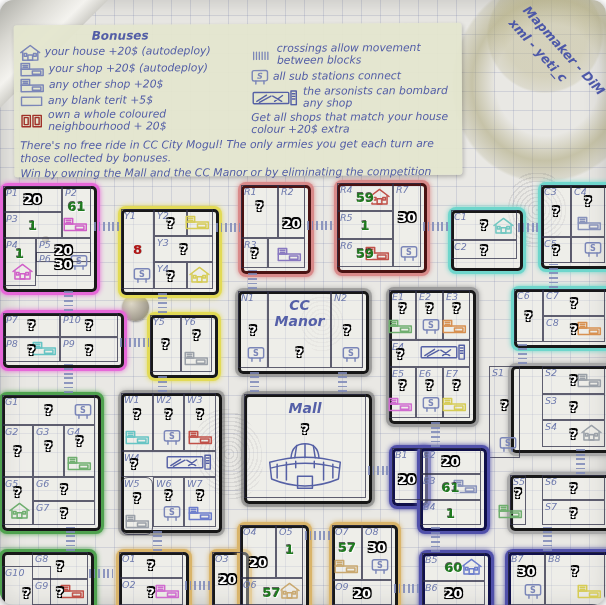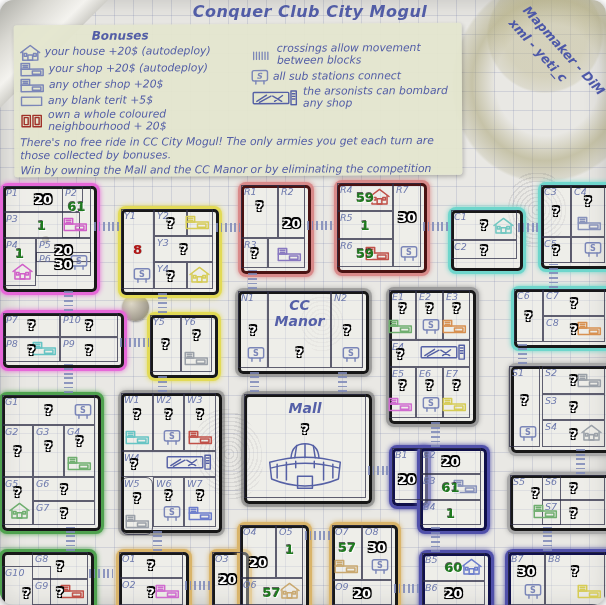--- a/index.html
+++ b/index.html
@@ -63,21 +63,20 @@
 </head>
 <body>
 
 <div class="frame" data-name="map-frame">
   <div class="stain" data-name="coffee-stain"></div>
   <div class="stain2" data-name="coffee-stain-inner"></div>
   <div class="fp" style="left:196px;top:408px;width:66px;height:92px;transform:rotate(-15deg);" data-name="fingerprint-smudge"></div>
   <div class="fp" style="left:508px;top:170px;width:58px;height:80px;" data-name="fingerprint-smudge"></div>
   <div class="fp" style="left:300px;top:292px;width:44px;height:60px;opacity:.55;" data-name="fingerprint-smudge"></div>
 
-  <div class="map-title" data-name="page-title">Conquer Club City Mogul</div>
 
   <div class="credits" data-name="credits">
     <span data-name="credits-mapmaker">Mapmaker - DiM</span>
     <span data-name="credits-xml">xml - yeti_c</span>
   </div>
 
   <div class="note" data-name="rules-note">
     <div class="note-heading" data-name="legend-heading">Bonuses</div>
     <div class="note-cols" data-name="legend-columns">
       <div class="note-col-left" data-name="legend-left">
@@ -158,45 +157,48 @@
             <div class="legend-icon" data-name="arsonists-icon">
               <svg viewBox="0 0 51 18" width="48" height="16" fill="none" stroke="#5560a5" stroke-width="1.6" stroke-linejoin="round" stroke-linecap="round">
                 <rect x="1" y="3" width="40" height="12.5" rx="1"></rect>
                 <path d="M5 13l11-7M8 14l13-7M23 7l10 6M25 13l9-6.5"></path>
                 <rect x="43.5" y="1.5" width="6" height="15.5"></rect>
                 <path d="M45 4.5h3M45 7.5h3M45 10.5h3"></path>
               </svg>
             </div>
             <span data-name="legend-text">the arsonists can bombard any shop</span>
           </div>
+          <div class="legend-item" data-name="legend-item">
+            <span data-name="legend-text">Get all shops that match your house colour +20$ extra</span>
+          </div>
         </div>
     </div>
     <div class="note-line" data-name="rules-note-line1">There's no free ride in CC City Mogul! The only armies you get each turn are those collected by bonuses.</div>
     <div class="note-line" data-name="rules-note-line2">Win by owning the Mall and the CC Manor or by eliminating the competition</div>
   </div>
 
   <div id="map-layer" data-name="game-map">
       <div class="block" data-name="block-P-north" style="left: 3px; top: 186px; width: 88px; height: 100px; border-color: rgb(24, 24, 24); box-shadow: rgb(230, 104, 216) 0px 0px 0px 3px, rgb(230, 104, 216) 0px 0px 5px 3px;"></div>
-      <div class="cell" data-name="territory-P1" style="left: 3px; top: 186px; width: 80px; height: 26px;">
+      <div class="cell" data-name="territory-P1" style="left: 3px; top: 186px; width: 59px; height: 26px;">
         <span class="cell-label" data-name="territory-label">P1</span>
         <div class="cell-value v-white" data-name="army-count">20</div>
       </div>
       <div class="cell" data-name="territory-P2" style="left: 62px; top: 186px; width: 29px; height: 52px;">
         <span class="cell-label" data-name="territory-label">P2</span>
         <div class="cell-value v-green" data-name="army-count" style="top: 38%;">61</div>
         <div class="cell-icons" data-name="territory-icons">
           <div class="icon" data-name="shop-icon"><svg viewBox="0 0 26 16" width="25" height="15" fill="none" stroke="#d05fc8" stroke-width="1.6" stroke-linejoin="round" stroke-linecap="round">
               <rect x="1" y="1.5" width="9" height="6"></rect>
               <path d="M3 3.5h5M3 5.5h5"></path>
               <rect x="1" y="7.5" width="23.5" height="7"></rect>
               <rect x="13" y="9.5" width="9" height="3.5"></rect>
             </svg></div>
         </div>
       </div>
-      <div class="cell" data-name="territory-P3" style="left: 3px; top: 212px; width: 77px; height: 26px;">
+      <div class="cell" data-name="territory-P3" style="left: 3px; top: 212px; width: 59px; height: 26px;">
         <span class="cell-label" data-name="territory-label">P3</span>
         <div class="cell-value v-green" data-name="army-count">1</div>
       </div>
       <div class="cell" data-name="territory-P4" style="left: 3px; top: 238px; width: 33px; height: 48px;">
         <span class="cell-label" data-name="territory-label">P4</span>
         <div class="cell-value v-green" data-name="army-count" style="top: 30%;">1</div>
         <div class="cell-icons" data-name="territory-icons">
           <div class="icon" data-name="house-icon"><svg viewBox="0 0 22 18" width="21" height="17" fill="none" stroke="#d05fc8" stroke-width="1.6" stroke-linejoin="round" stroke-linecap="round">
               <path d="M1 9L11 1.5L21 9"></path>
               <path d="M3 8.2V17h16V8.2"></path>
@@ -546,21 +548,21 @@
         <div class="cell-icons" data-name="territory-icons">
           <div class="icon" data-name="shop-icon"><svg viewBox="0 0 26 16" width="25" height="15" fill="none" stroke="#d6cc55" stroke-width="1.6" stroke-linejoin="round" stroke-linecap="round">
               <rect x="1" y="1.5" width="9" height="6"></rect>
               <path d="M3 3.5h5M3 5.5h5"></path>
               <rect x="1" y="7.5" width="23.5" height="7"></rect>
               <rect x="13" y="9.5" width="9" height="3.5"></rect>
             </svg></div>
         </div>
       </div>
       <div class="block" data-name="block-S-north" style="left: 511px; top: 366px; width: 94px; height: 81px; border-color: rgb(24, 24, 24); box-shadow: rgb(168, 168, 168) 0px 0px 0px 3px, rgb(168, 168, 168) 0px 0px 5px 3px;"></div>
-      <div class="cell" data-name="territory-S1" style="left: 509px; top: 366px; width: 31px; height: 81px;">
+      <div class="cell" data-name="territory-S1" style="left: 489px; top: 366px; width: 31px; height: 92px;">
         <span class="cell-label" data-name="territory-label">S1</span>
         <div class="cell-value v-white" data-name="army-count" style="top: 42%;">?</div>
         <div class="cell-icons" data-name="territory-icons">
           <div class="icon" data-name="substation-icon"><svg viewBox="0 0 20 17" width="18" height="16" fill="none" stroke="#7b86b8" stroke-width="1.6" stroke-linejoin="round" stroke-linecap="round">
               <rect x="1.5" y="1.5" width="17" height="11.5" rx="2"></rect>
               <path d="M5.5 16.5v-3.5M14.5 16.5v-3.5"></path>
               <text x="10" y="10.5" text-anchor="middle" font-size="9" font-weight="bold" fill="#7b86b8" stroke="none" font-family="DejaVu Sans, sans-serif">S</text>
             </svg></div>
         </div>
       </div>
@@ -587,21 +589,21 @@
           <div class="icon" data-name="house-icon"><svg viewBox="0 0 22 18" width="21" height="17" fill="none" stroke="#9aa0a8" stroke-width="1.6" stroke-linejoin="round" stroke-linecap="round">
               <path d="M1 9L11 1.5L21 9"></path>
               <path d="M3 8.2V17h16V8.2"></path>
               <rect x="8.5" y="11.5" width="5" height="5.5"></rect>
               <rect x="4.5" y="10" width="2.8" height="2.8"></rect>
               <rect x="14.5" y="10" width="2.8" height="2.8"></rect>
             </svg></div>
         </div>
       </div>
       <div class="block" data-name="block-S-south" style="left: 510px; top: 475px; width: 95px; height: 50px; border-color: rgb(24, 24, 24); box-shadow: rgb(168, 168, 168) 0px 0px 0px 3px, rgb(168, 168, 168) 0px 0px 5px 3px;"></div>
-      <div class="cell" data-name="territory-S5" style="left: 510px; top: 475px; width: 51px; height: 50px;">
+      <div class="cell" data-name="territory-S5" style="left: 510px; top: 475px; width: 16px; height: 50px;">
         <span class="cell-label" data-name="territory-label">S5</span>
         <div class="cell-value v-white" data-name="army-count" style="top: 35%;">?</div>
         <div class="cell-icons" data-name="territory-icons">
           <div class="icon" data-name="shop-icon"><svg viewBox="0 0 26 16" width="25" height="15" fill="none" stroke="#6fae6f" stroke-width="1.6" stroke-linejoin="round" stroke-linecap="round">
               <rect x="1" y="1.5" width="9" height="6"></rect>
               <path d="M3 3.5h5M3 5.5h5"></path>
               <rect x="1" y="7.5" width="23.5" height="7"></rect>
               <rect x="13" y="9.5" width="9" height="3.5"></rect>
             </svg></div>
         </div>

